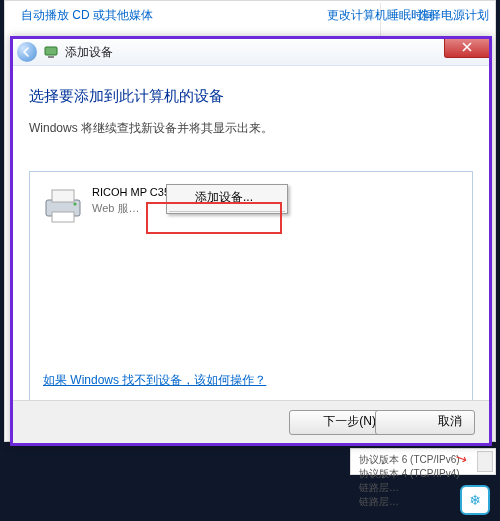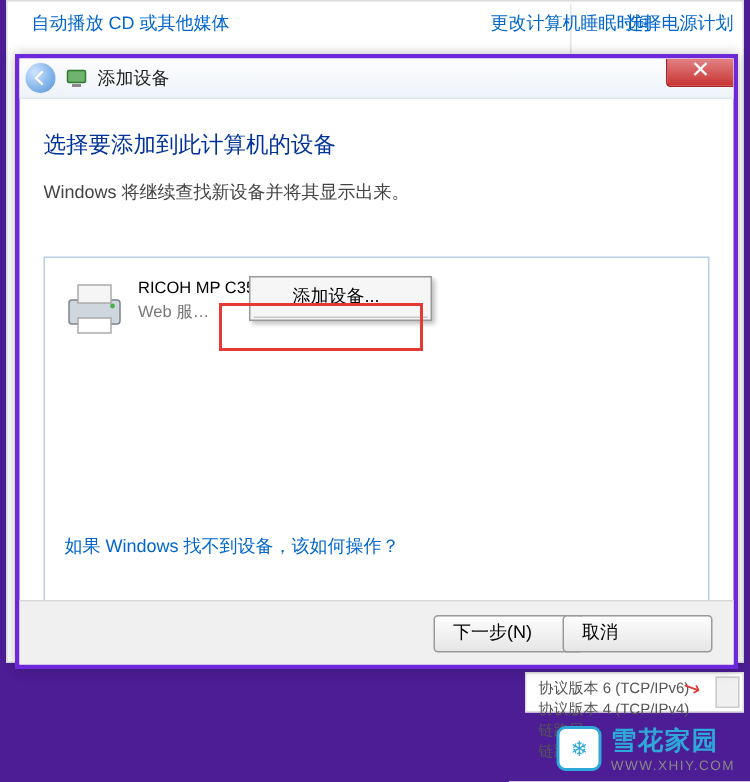--- a/index.html
+++ b/index.html
@@ -1,16 +1,16 @@
 <!DOCTYPE html>
 <html><head>
 <meta charset="utf-8">
 <style>
   html,body{margin:0;padding:0;font-family:"Microsoft YaHei","Segoe UI",Tahoma,sans-serif;font-size:12px;color:#000;background:#fff;width:500px;height:521px;overflow:hidden;position:relative}
-  .viewport{position:relative;width:500px;height:521px;background:#4c1d95}
+  .viewport{position:relative;width:500px;height:521px;background:#0f172a}
   
   .bg-cp{position:absolute;left:4px;top:0;right:4px;height:440px;background:#fff;border:1px solid #dadada}
   .bg-link1{position:absolute;left:16px;top:6px;color:#0066cc;font-size:12px}
   .bg-link2{position:absolute;right:60px;top:6px;color:#0066cc;font-size:12px}
   .bg-link3{position:absolute;right:6px;top:6px;color:#0066cc;font-size:12px}
   .vline{position:absolute;top:2px;bottom:2px;width:1px;background:#e5e5e5}
   .bg-bottom{position:absolute;left:350px;top:448px;right:4px;bottom:46px;background:#fff;border:1px solid #ddd;padding:4px 8px;font-size:10px;color:#555;line-height:14px}
   .bg-bottom .arrow{position:absolute;right:28px;top:2px;color:#e53935;font-size:14px;transform:rotate(-25deg)}
   .bg-bottom .sb{position:absolute;right:2px;top:2px;bottom:2px;width:14px;background:#f0f0f0;border:1px solid #ccc}
   
@@ -29,23 +29,23 @@
   .dev-lines{position:absolute;left:52px;top:2px;font-size:11px;line-height:16px;color:#333}
   .dev-lines .l1{color:#000}
   .dev-lines .grey{color:#777}
   
   .ctx{position:absolute;left:136px;top:12px;width:120px;background:#f6f6f6;border:1px solid #9a9a9a;box-shadow:2px 2px 3px rgba(0,0,0,.25)}
   .ctx .mi{padding:4px 8px 4px 28px;font-size:12px;color:#000;position:relative}
   .ctx .mi.hover{background:#e8f0fb}
   .ctx .sep{height:1px;background:#c8c8c8;margin:1px 2px}
   .redbox{position:absolute;border:2px solid #e53935;pointer-events:none}
   .redbox.ctx-hl{left:116px;top:30px;width:132px;height:28px}
-  .helplink{position:absolute;left:30px;bottom:70px;color:#0066cc;font-size:12px;}
+  .helplink{position:absolute;left:30px;bottom:54px;color:#0066cc;font-size:12px;text-decoration:underline}
   .footer{position:absolute;left:0;right:0;bottom:0;height:42px;background:#f0f0f0;border-top:1px solid #d8d8d8}
-  .btn{position:absolute;top:9px;height:23px;min-width:74px;padding:0 12px;background:linear-gradient(#fdfdfd,#e6e6e6);border:1px solid #9a9a9a;border-radius:3px;font-size:12px;color:#000;line-height:21px;text-align:left}
+  .btn{position:absolute;top:9px;height:23px;min-width:74px;padding:0 12px;background:linear-gradient(#fdfdfd,#e6e6e6);border:1px solid #9a9a9a;border-radius:3px;font-size:12px;color:#000;line-height:21px;text-align:right}
   .btn.next{right:100px}
   .btn.cancel{right:14px}
   
   .wm{position:absolute;right:10px;bottom:6px;display:flex;align-items:center;gap:6px}
   .wm .logo{width:26px;height:26px;border:2px solid #2ea8d9;border-radius:6px;display:flex;align-items:center;justify-content:center;color:#2ea8d9;font-size:14px;background:#fff}
   .wm .t1{font-size:17px;color:#2ea8d9;font-weight:bold;letter-spacing:1px}
   .wm .t2{font-size:9px;color:#888;letter-spacing:1px}
   a{cursor:default}
 </style>
 </head>
@@ -121,19 +121,15 @@
     <a class="helplink">如果 Windows 找不到设备，该如何操作？</a>
 
     <div class="footer">
       <div class="btn next">下一步(N)</div>
       <div class="btn cancel">取消</div>
     </div>
   </div>
 
   <div class="wm">
     <div class="logo">❄</div>
-    <div>
-      <div class="t1">雪花家园</div>
-      <div class="t2">WWW.XHIY.COM</div>
-    </div>
   </div>
 
 </div>
 
 </body></html>

